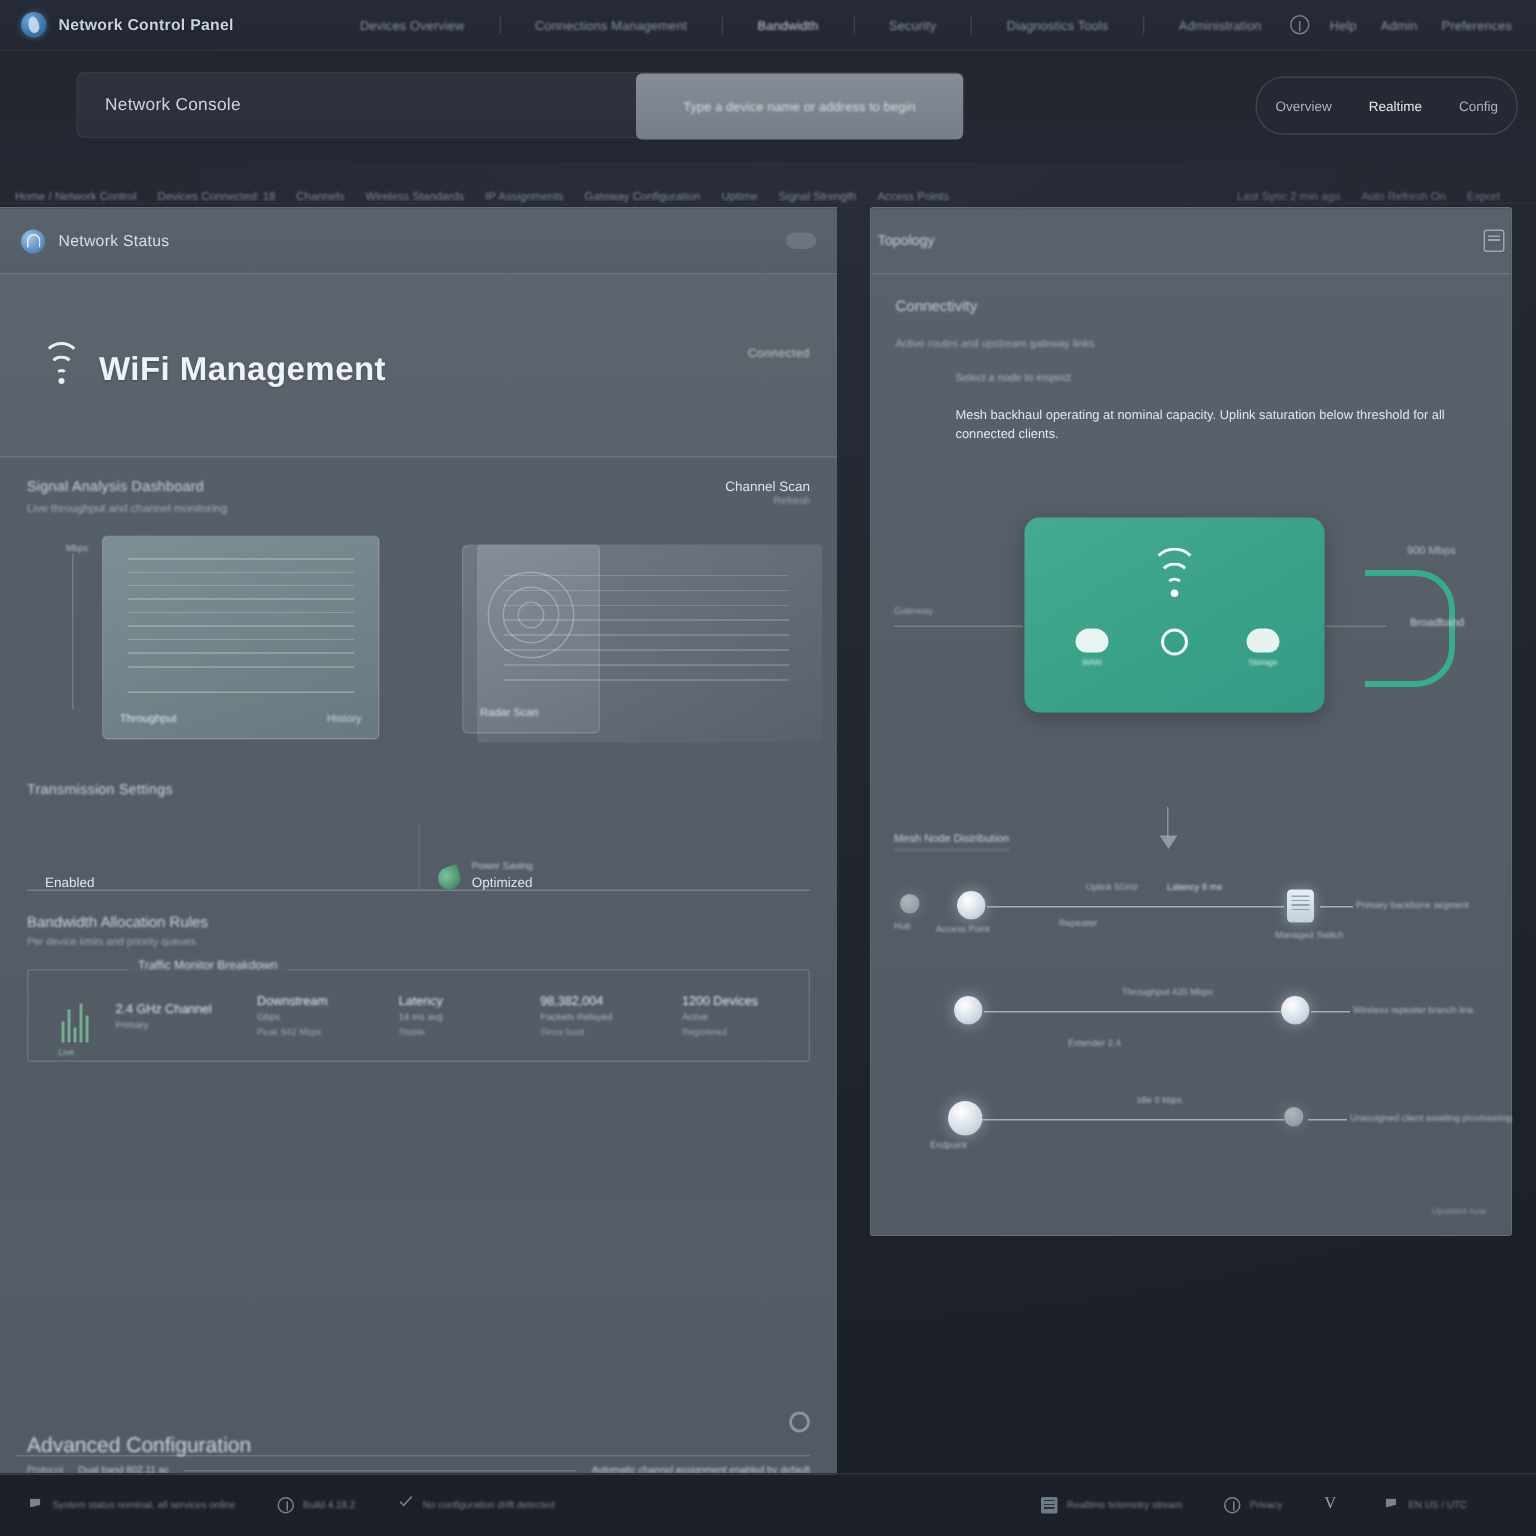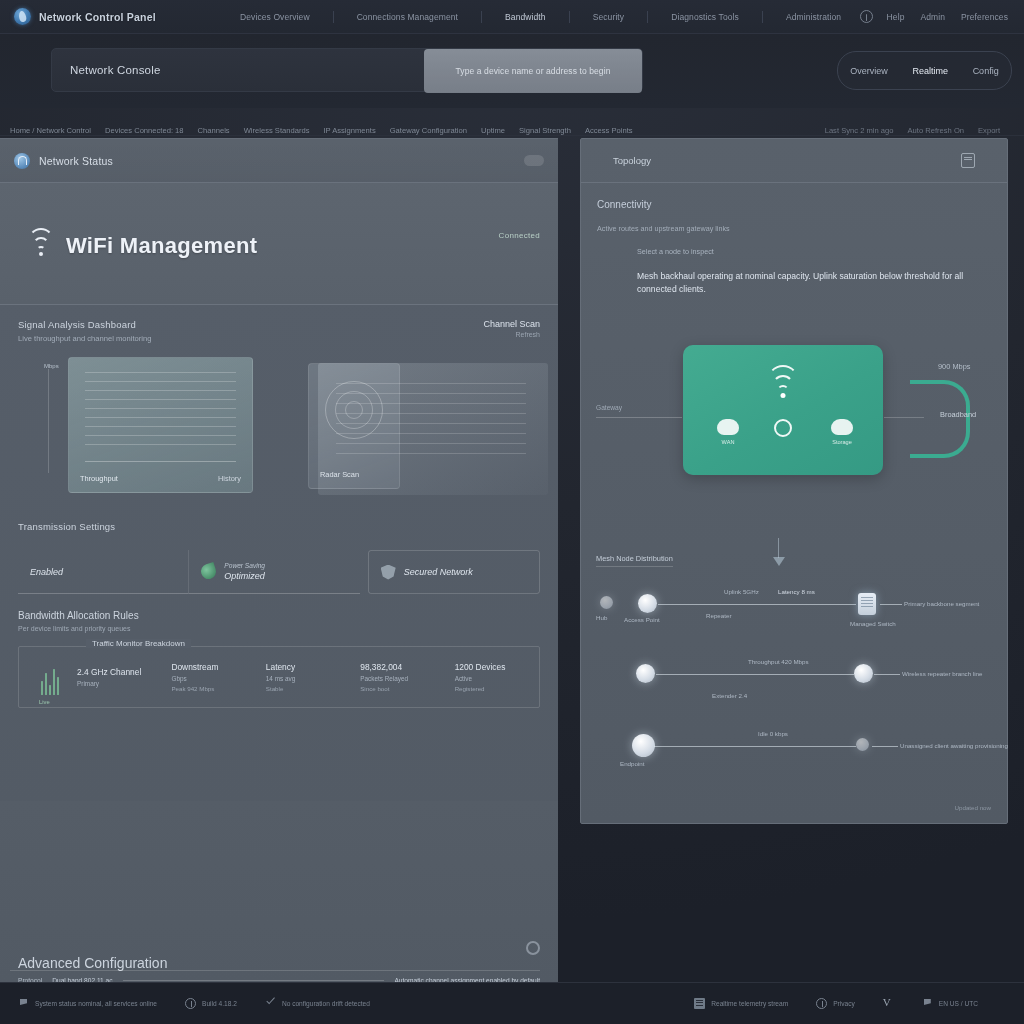--- a/index.html
+++ b/index.html
@@ -251,22 +251,22 @@
   }
   .axis-tick {
     position: absolute; left: 26px; top: 6px;
     font-size: 6px; color: #b6c0cb; filter: blur(.6px);
   }
 
   .tiles {
     margin-top: 18px; display: flex; gap: 0; align-items: stretch;
   }
   .tile {
-    flex: 1; height: 44px; display: flex; align-items: center; gap: 8px;
-    padding: 0 12px; border-bottom: 1px solid rgba(255,255,255,.22); font-style: italic;
+    flex: 1; height: 44px; display: flex; align-items: flex-end; gap: 8px;
+    padding: 0 12px; border-bottom: 1px solid rgba(255,255,255,.22);
   }
   .tile + .tile { border-left: 1px solid rgba(255,255,255,.10); }
   .tile.boxed {
     border: 1px solid rgba(255,255,255,.16); border-radius: 3px;
     margin-left: 8px;
   }
   .tile-ico { width: 15px; height: 15px; flex: none; position: relative; }
   .ico-leaf {
     width: 100%; height: 100%;
     background: radial-gradient(circle at 40% 35%, #86d7a8 0%, #3f8f63 80%);
@@ -344,21 +344,21 @@
   .fline { flex: 1; height: 1px; background: rgba(255,255,255,.20); }
   .ftxt { font-size: 6.6px; color: #c3ccd7; filter: blur(.65px); white-space: nowrap; }
 
   
   .rightpanel {
     position: absolute; left: 580px; top: 138px; width: 428px; height: 686px;
     background: linear-gradient(180deg, #59616b 0%, #555d67 60%, #525a64 100%);
     border: 1px solid #666e79; border-radius: 2px; overflow: hidden;
   }
   .rp-head {
-    height: 44px; display: flex; align-items: center; padding: 0 32px;
+    height: 44px; display: flex; align-items: center; padding: 0 4px;
     border-bottom: 1px solid #6a727d;
   }
   .rp-title { font-size: 9.5px; color: #c9d2dc; filter: blur(.6px); }
   .rp-ico {
     margin-left: auto; width: 14px; height: 15px; border-radius: 2px;
     border: 1.3px solid rgba(215,225,235,.55); position: relative;
   }
   .rp-ico::after {
     content: ""; position: absolute; left: 2px; right: 2px; top: 3px; height: 5px;
     background: repeating-linear-gradient(180deg,
@@ -641,28 +641,20 @@
         </div>
         <div class="tile">
           <div class="tile-ico">
               <div class="ico-leaf"></div>
             </div>
           <div class="tile-txt">
             <div class="t1">Power Saving</div>
             <div class="t2">Optimized</div>
           </div>
         </div>
-        <div class="tile boxed">
-          <div class="tile-ico">
-              <div class="ico-shield"></div>
-            </div>
-          <div class="tile-txt">
-            <div class="solo">Secured Network</div>
-          </div>
-        </div>
       </div>
     </div>
 
     <div class="sec2">
       <div class="h">Bandwidth Allocation Rules</div>
       <div class="s">Per device limits and priority queues</div>
     </div>
 
     <div class="statswrap">
       <div class="stats-cap">Traffic Monitor Breakdown</div>

